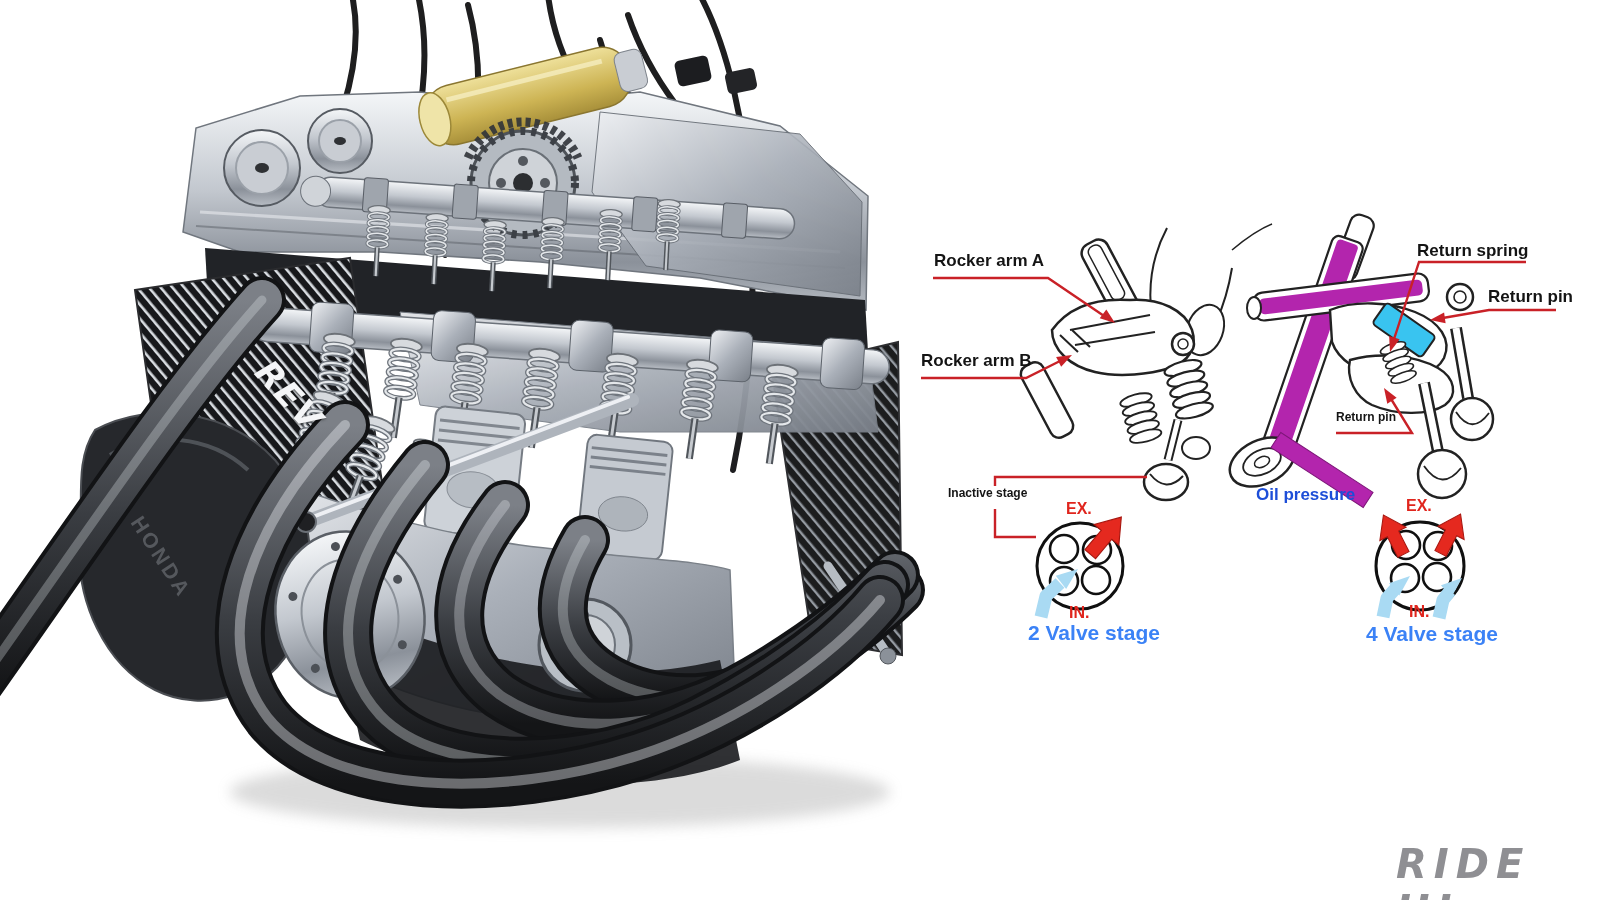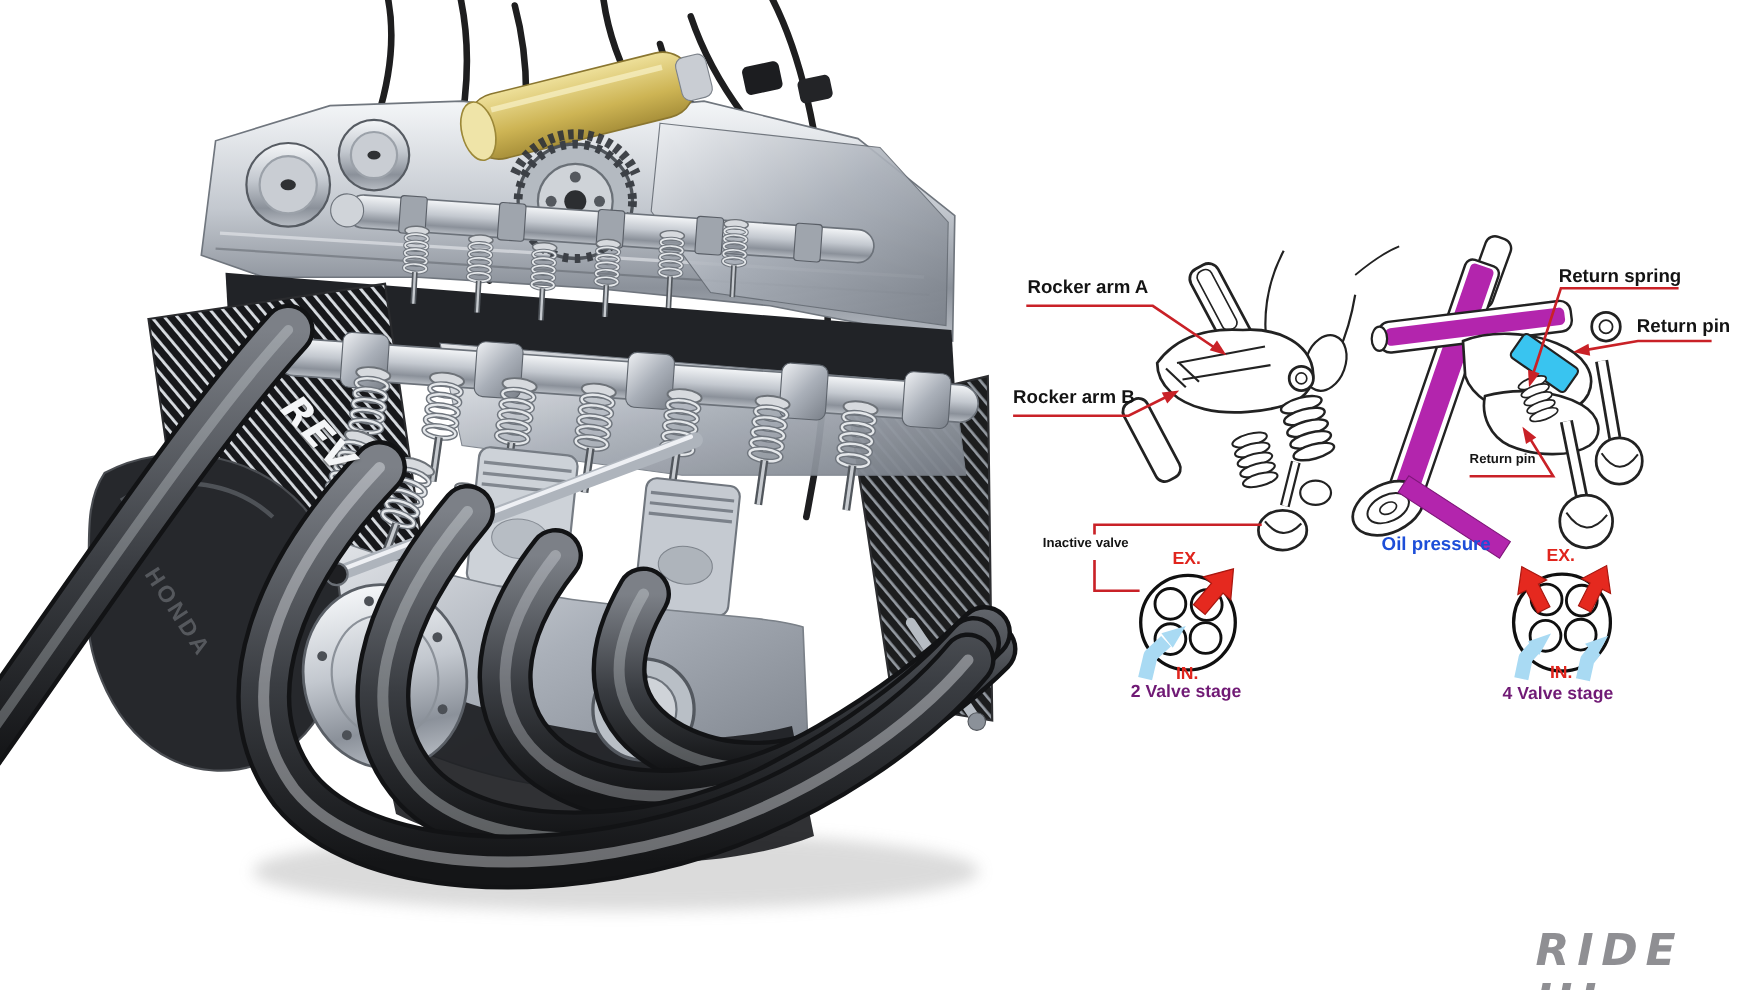--- a/index.html
+++ b/index.html
@@ -3,21 +3,21 @@
 <meta charset="utf-8">
 <style>
   html,body{margin:0;padding:0;background:#fff;}
   #stage{position:relative;width:1600px;height:900px;background:#ffffff;overflow:hidden;
          font-family:"Liberation Sans",sans-serif;}
   #art{position:absolute;left:0;top:0;width:1600px;height:900px;}
   .lbl{position:absolute;font-weight:bold;font-size:17px;color:#141414;white-space:nowrap;line-height:1;}
   .lbl.small{font-size:12px;}
   .red{color:#e0251d;font-size:16px;font-weight:bold;}
   .magenta{color:#1d4ed8;font-size:17px;font-weight:bold;}
-  .caption{font-size:16px;font-weight:bold;color:#701a75;}
+  .caption{font-size:21px;font-weight:bold;color:#3b82f6;}
   .rev{position:absolute;left:277px;top:352px;transform:rotate(48deg);transform-origin:0 0;
        color:#f4f5f7;font-style:italic;font-weight:800;font-size:34px;letter-spacing:2px;
        text-shadow:0 1px 3px rgba(0,0,0,.65);font-family:"DejaVu Sans",sans-serif;}
   .honda{position:absolute;left:146px;top:512px;transform:rotate(57deg);transform-origin:0 0;
        color:#5b5e63;font-weight:bold;font-size:21px;letter-spacing:3px;opacity:.9;}
   .ridehi{position:absolute;left:1396px;top:841px;color:#8f8f93;font-weight:800;font-style:italic;
        font-size:40px;letter-spacing:7px;font-family:"DejaVu Sans",sans-serif;}
 </style>
 </head>
 <body>
@@ -388,21 +388,21 @@
       <use href="#flowArrow" transform="translate(1452,531) rotate(27) scale(1.05)" fill="#e5291f" stroke="#a81710"></use>
     </g>
   </g>
 </svg>
 
   <div class="rev">REV</div>
   <div class="honda">HONDA</div>
 
   <div class="lbl" style="left:934px;top:252px;">Rocker arm A</div>
   <div class="lbl" style="left:921px;top:352px;">Rocker arm B</div>
-  <div class="lbl small" style="left:948px;top:487px;">Inactive valve</div>
+  <div class="lbl small" style="left:948px;top:487px;">Inactive stage</div>
   <div class="lbl red" style="left:1066px;top:501px;">EX.</div>
   <div class="lbl red" style="left:1069px;top:605px;">IN.</div>
   <div class="lbl caption" style="left:1028px;top:622px;">2 Valve stage</div>
 
   <div class="lbl" style="left:1417px;top:242px;">Return spring</div>
   <div class="lbl" style="left:1488px;top:288px;">Return pin</div>
   <div class="lbl small" style="left:1336px;top:411px;">Return pin</div>
   <div class="lbl magenta" style="left:1256px;top:486px;">Oil pressure</div>
   <div class="lbl red" style="left:1406px;top:498px;">EX.</div>
   <div class="lbl red" style="left:1409px;top:604px;">IN.</div>

